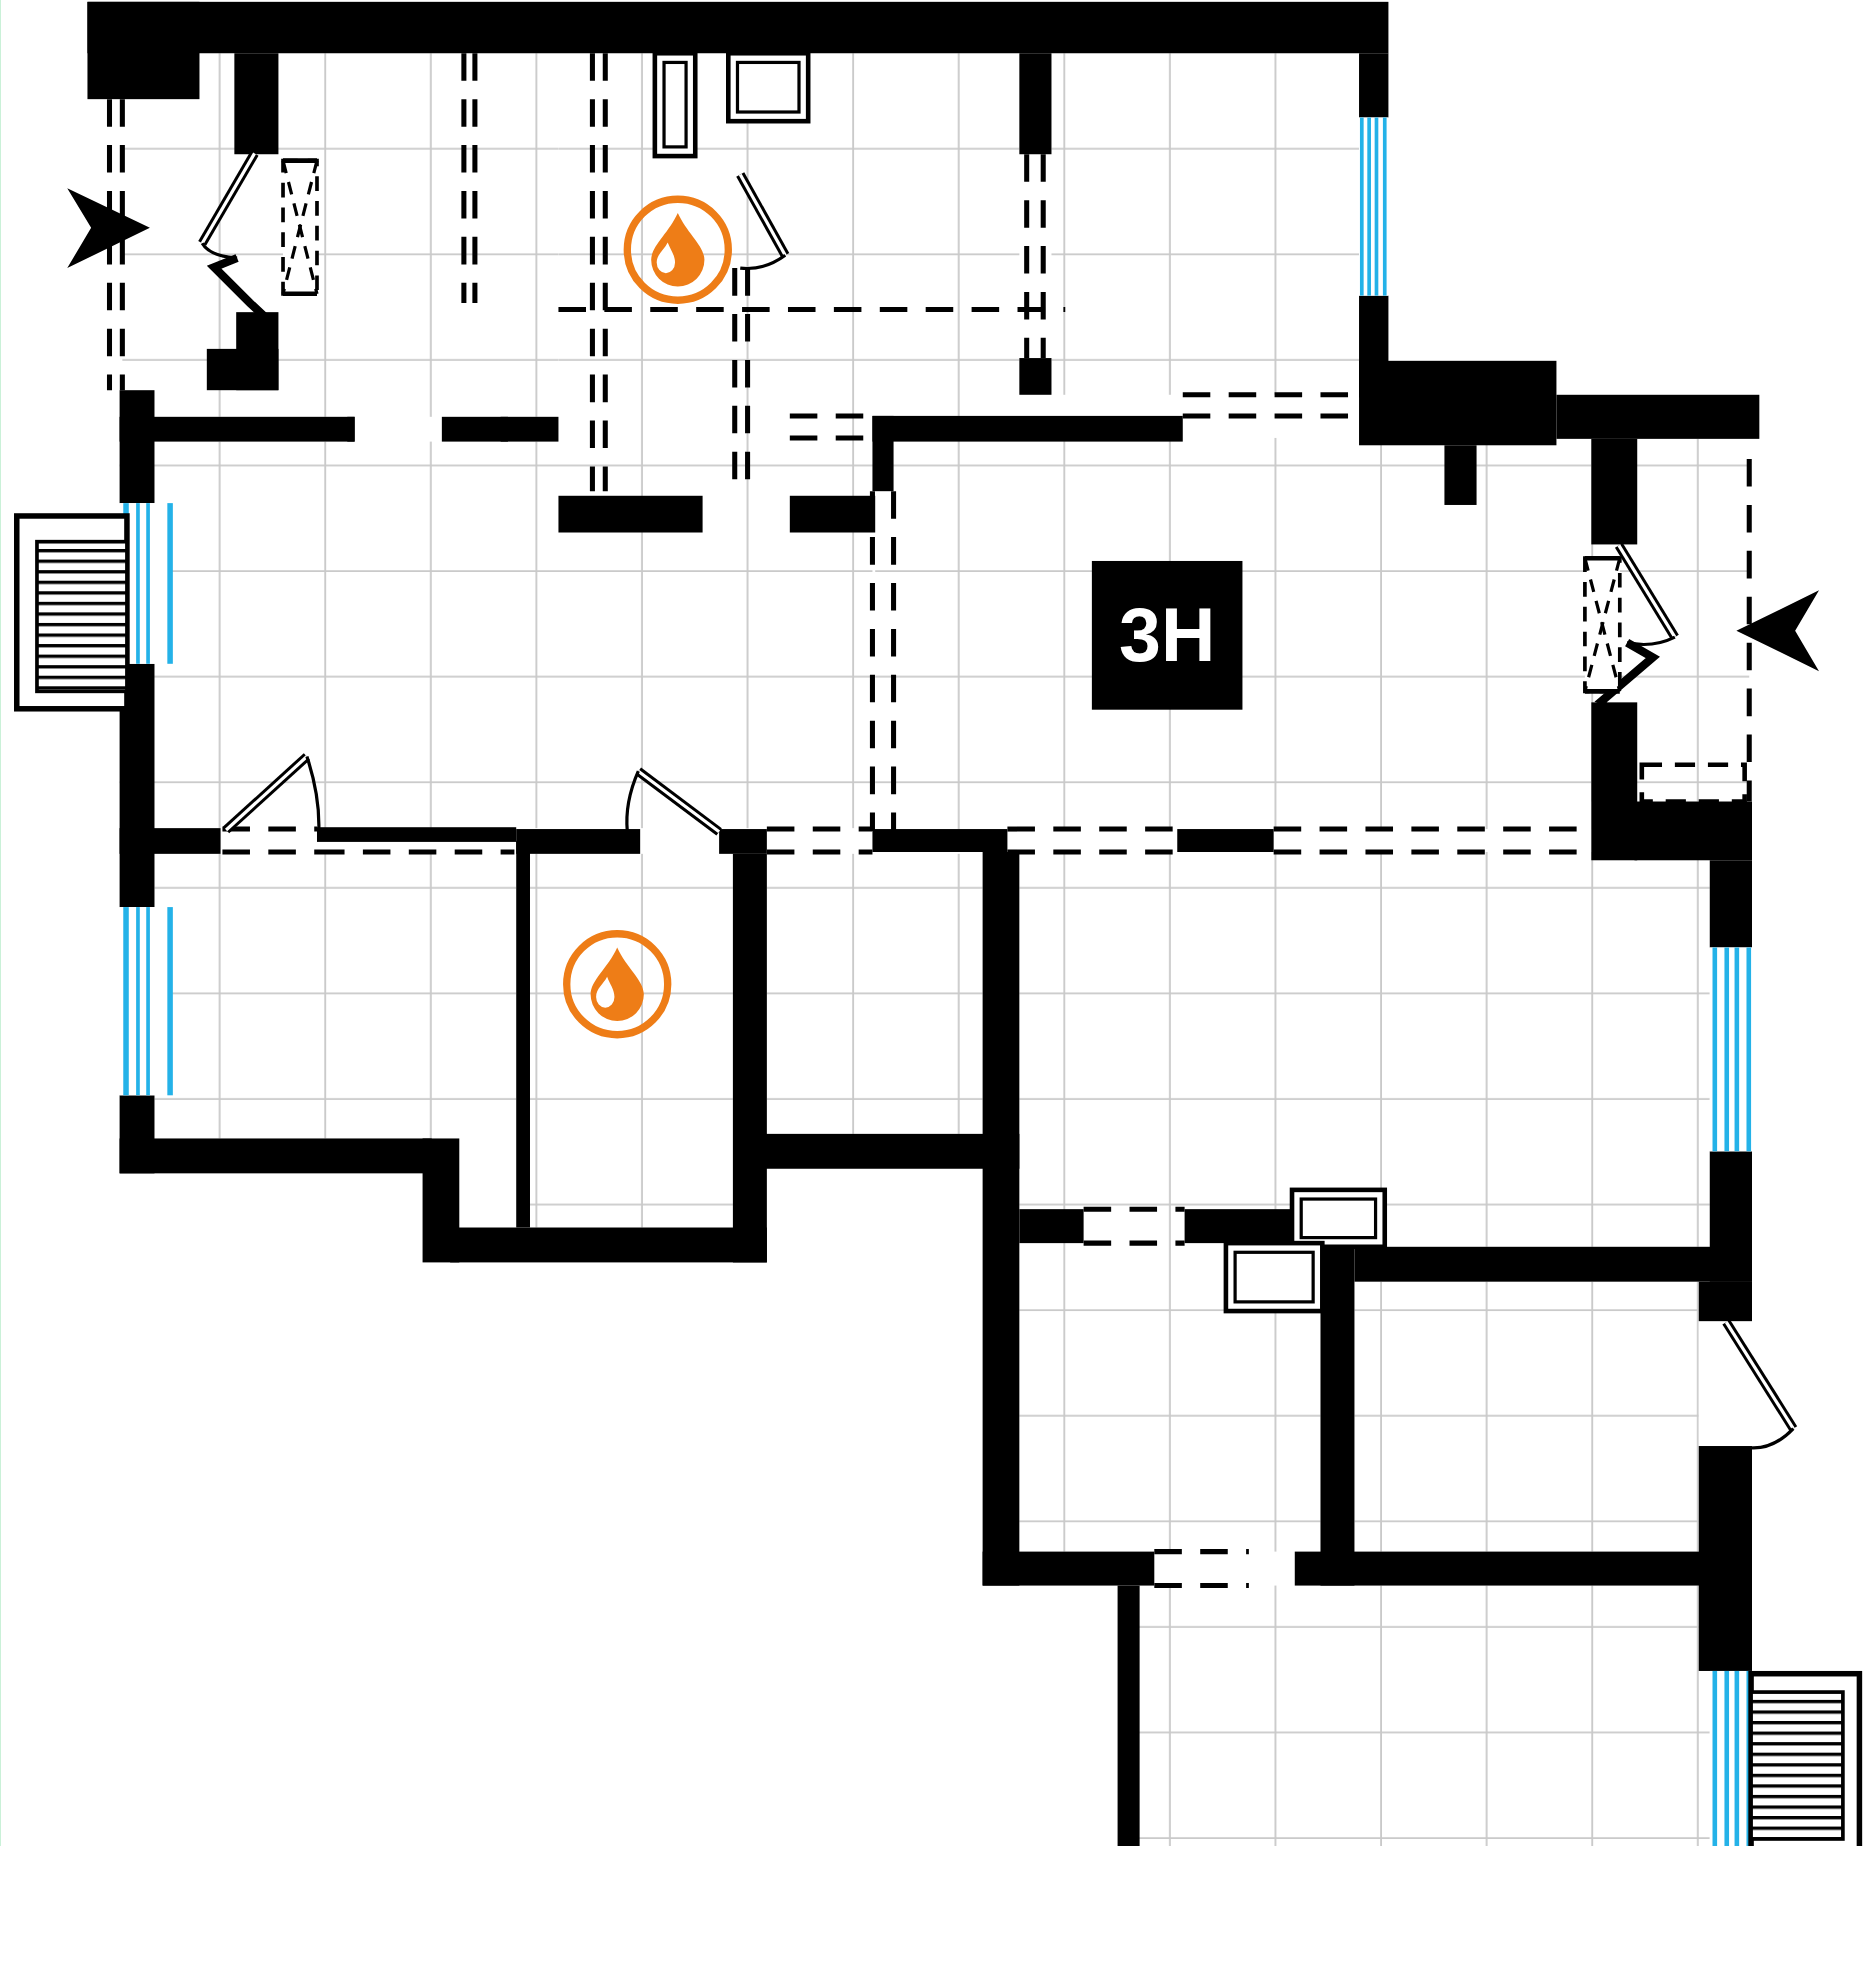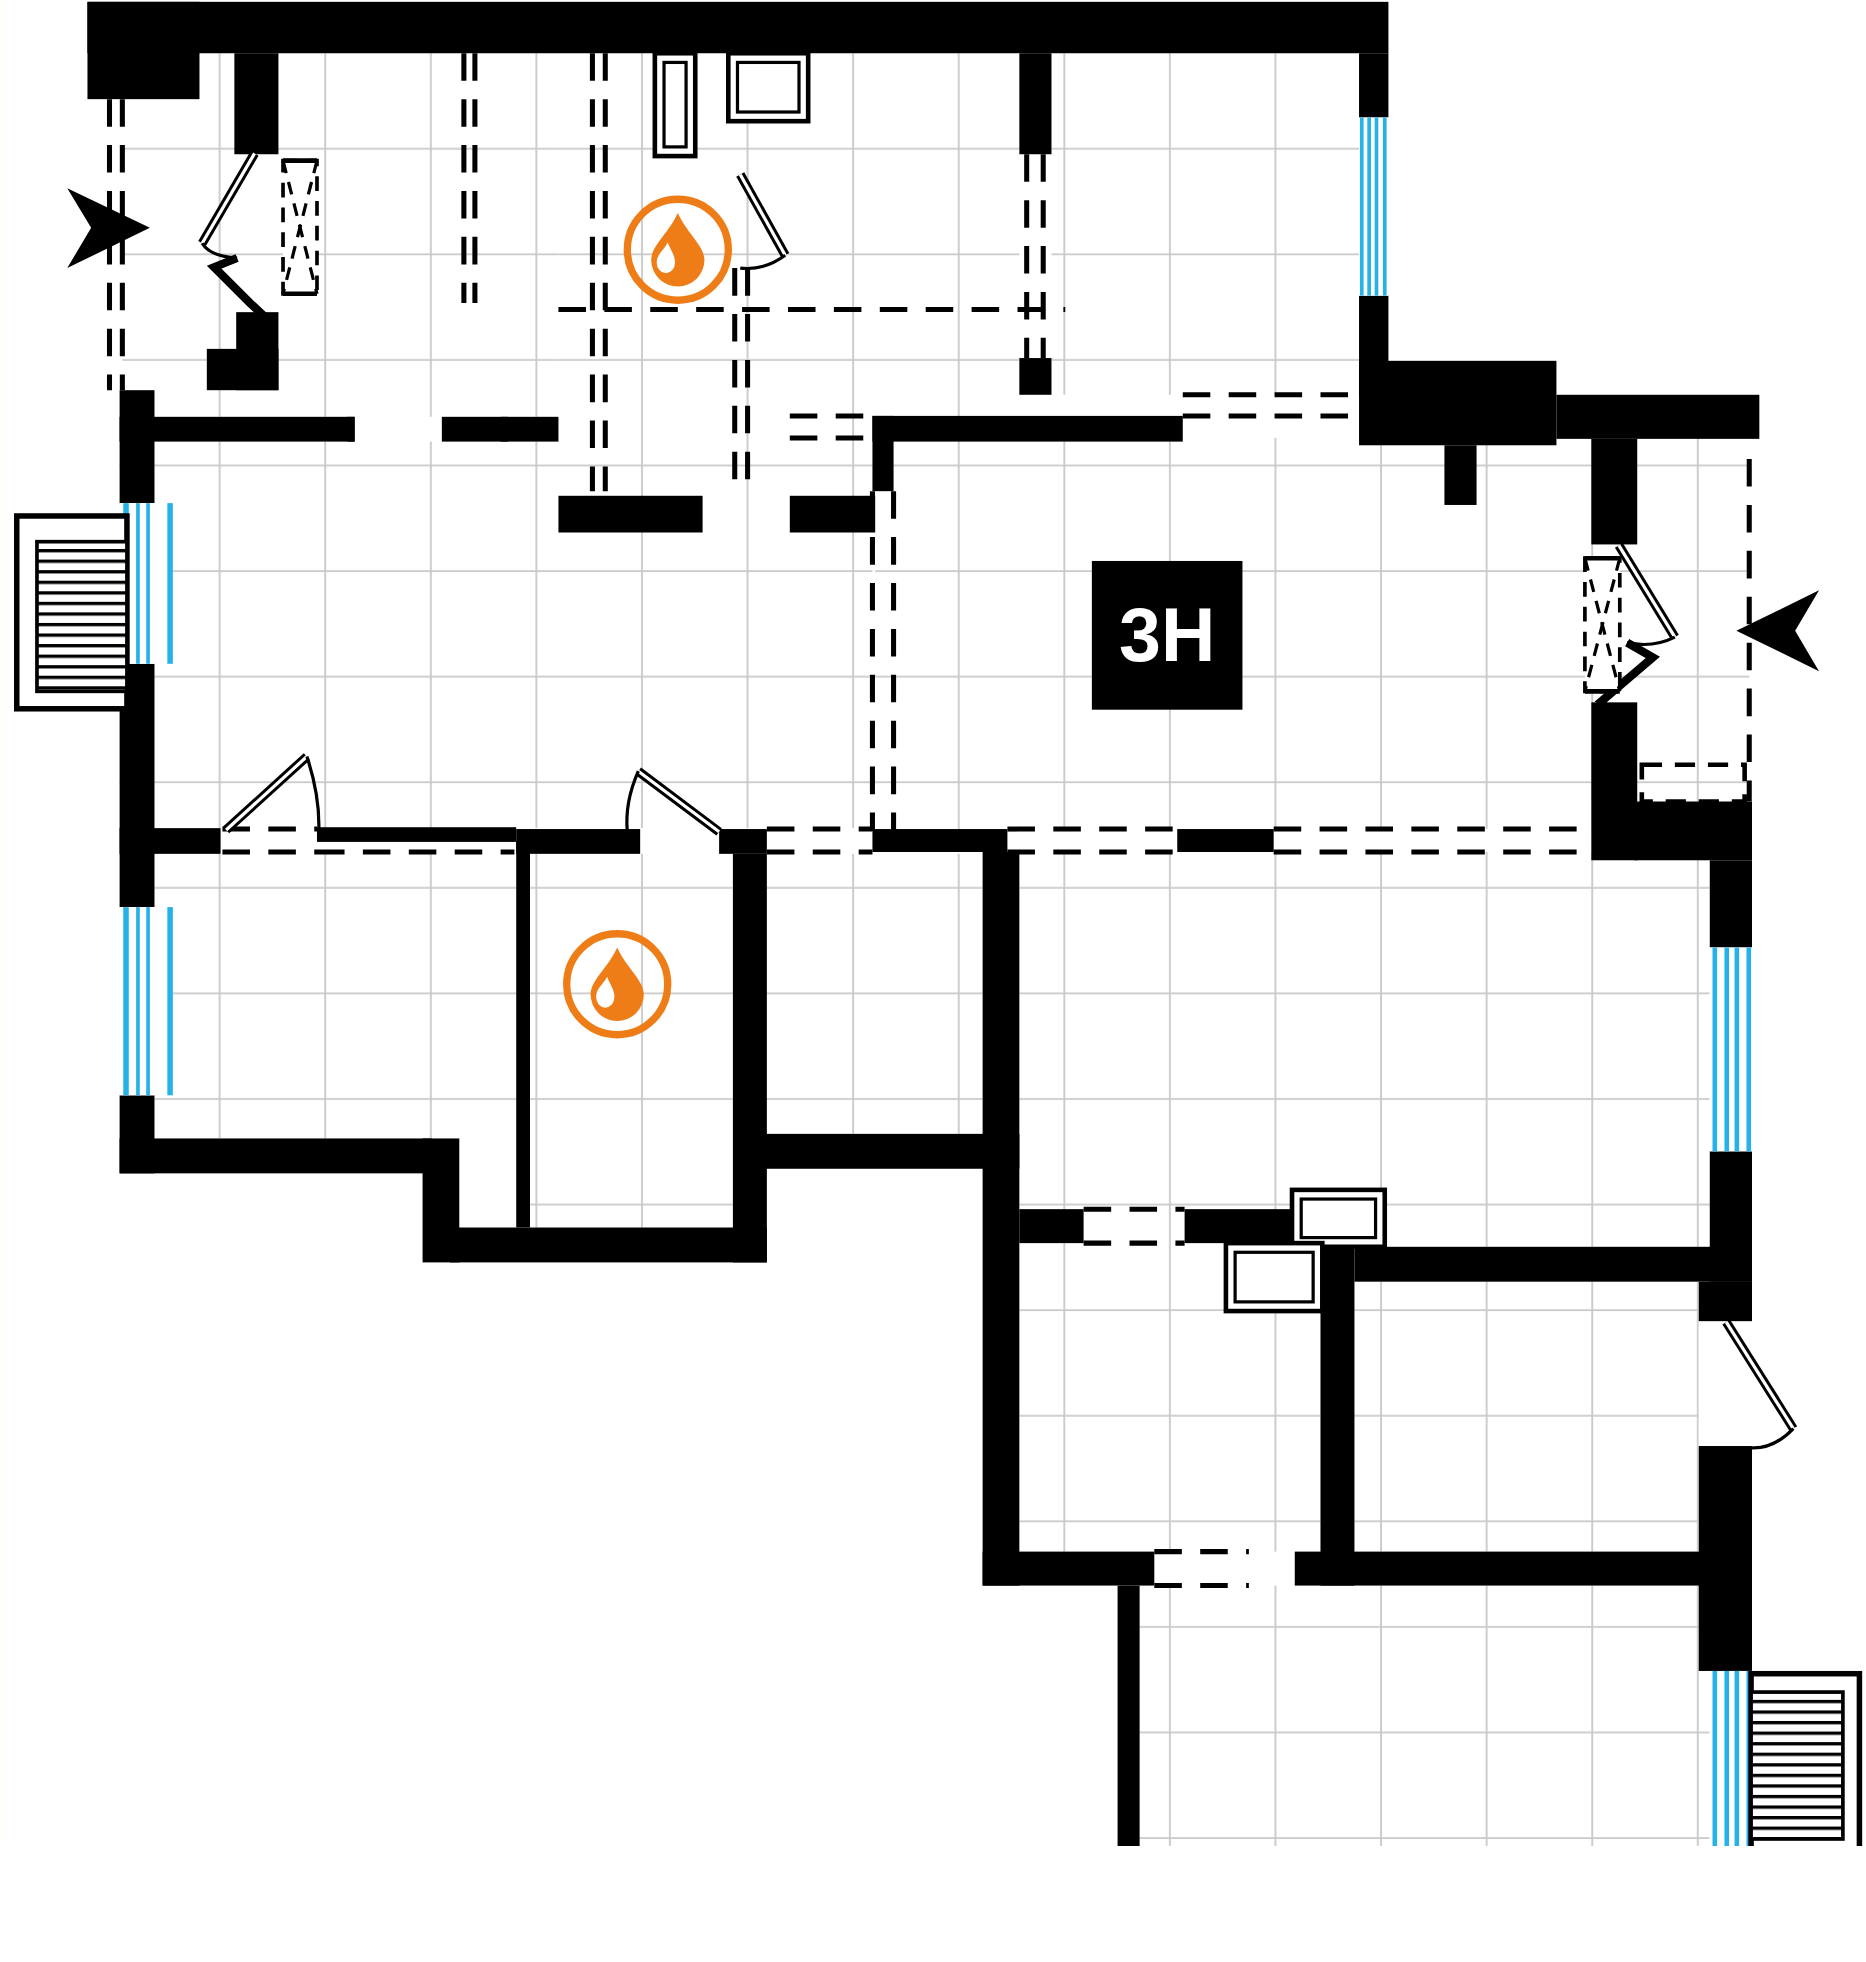--- a/index.html
+++ b/index.html
@@ -1,16 +1,16 @@
 <!DOCTYPE html>
 <html style="font-size:14.7px"><head>
 <meta charset="utf-8">
 <style>
   html,body{margin:0;padding:0;background:#ffffff;}
-  .plan-wrap{width:1867px;height:1846px;position:relative;background:#fef9c3;overflow:hidden;text-align:center;}
+  .plan-wrap{width:1867px;height:1846px;position:relative;background:#22c55e;overflow:hidden;text-align:center;}
   svg{display:block;}
   text.unit-label{font-family:"Liberation Sans","DejaVu Sans",sans-serif;font-weight:bold;}
 </style>
 </head>
 <body>
 
 <div class="plan-wrap">
   <svg id="plan" xmlns="http://www.w3.org/2000/svg" width="1867" height="1962" viewBox="0 0 2033 2137">
     <defs>
       <pattern id="grid" patternUnits="userSpaceOnUse" width="115" height="115" x="10" y="48">

